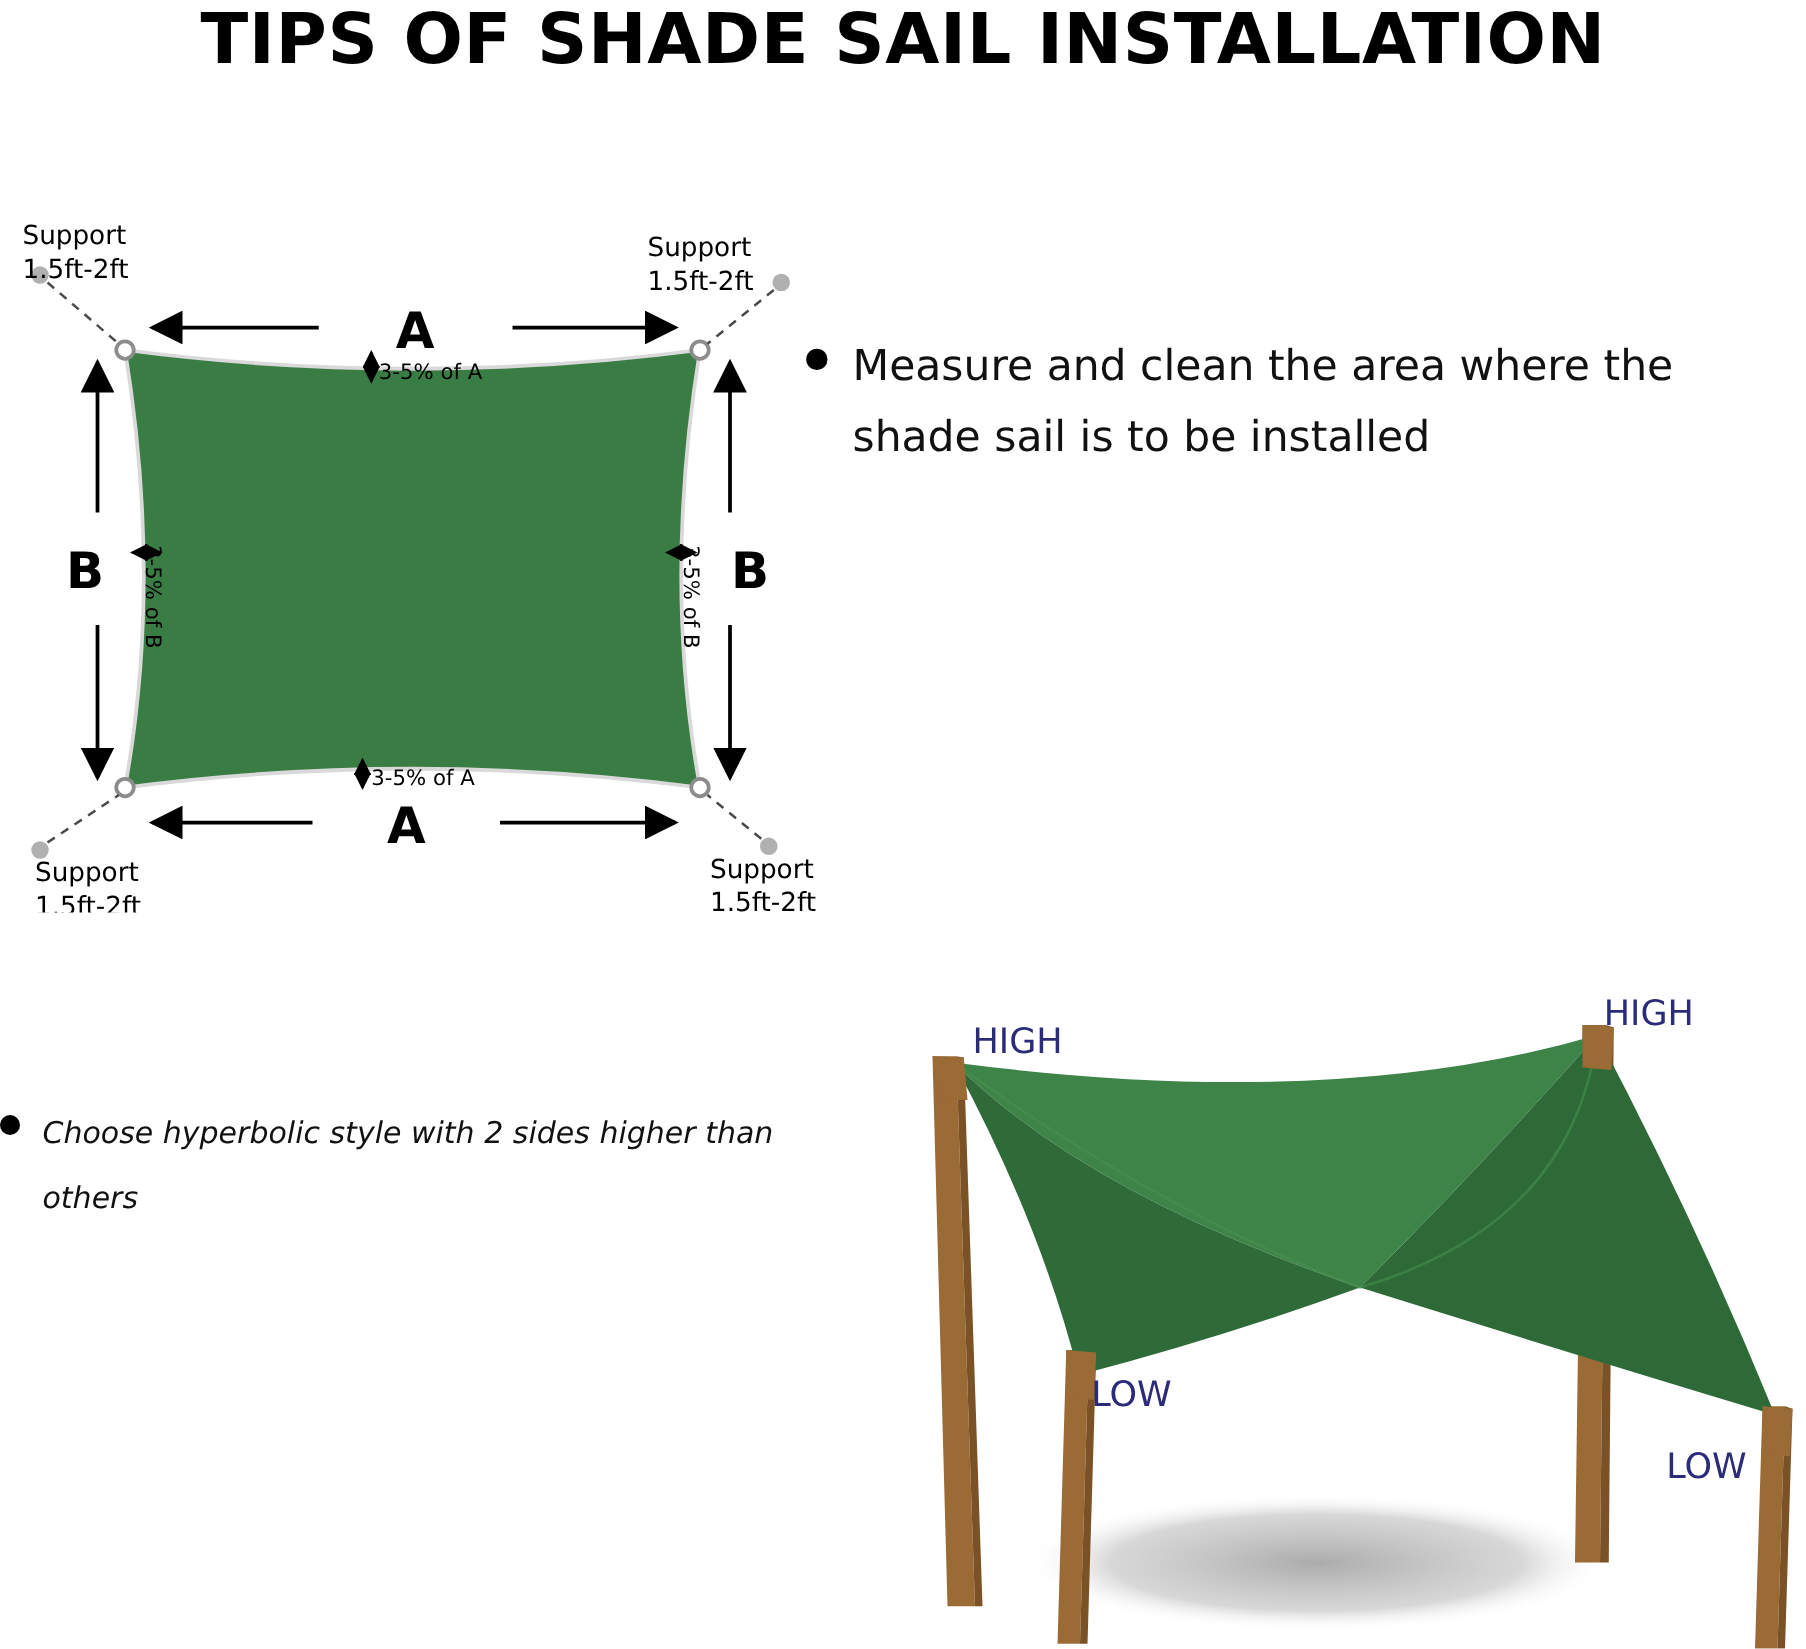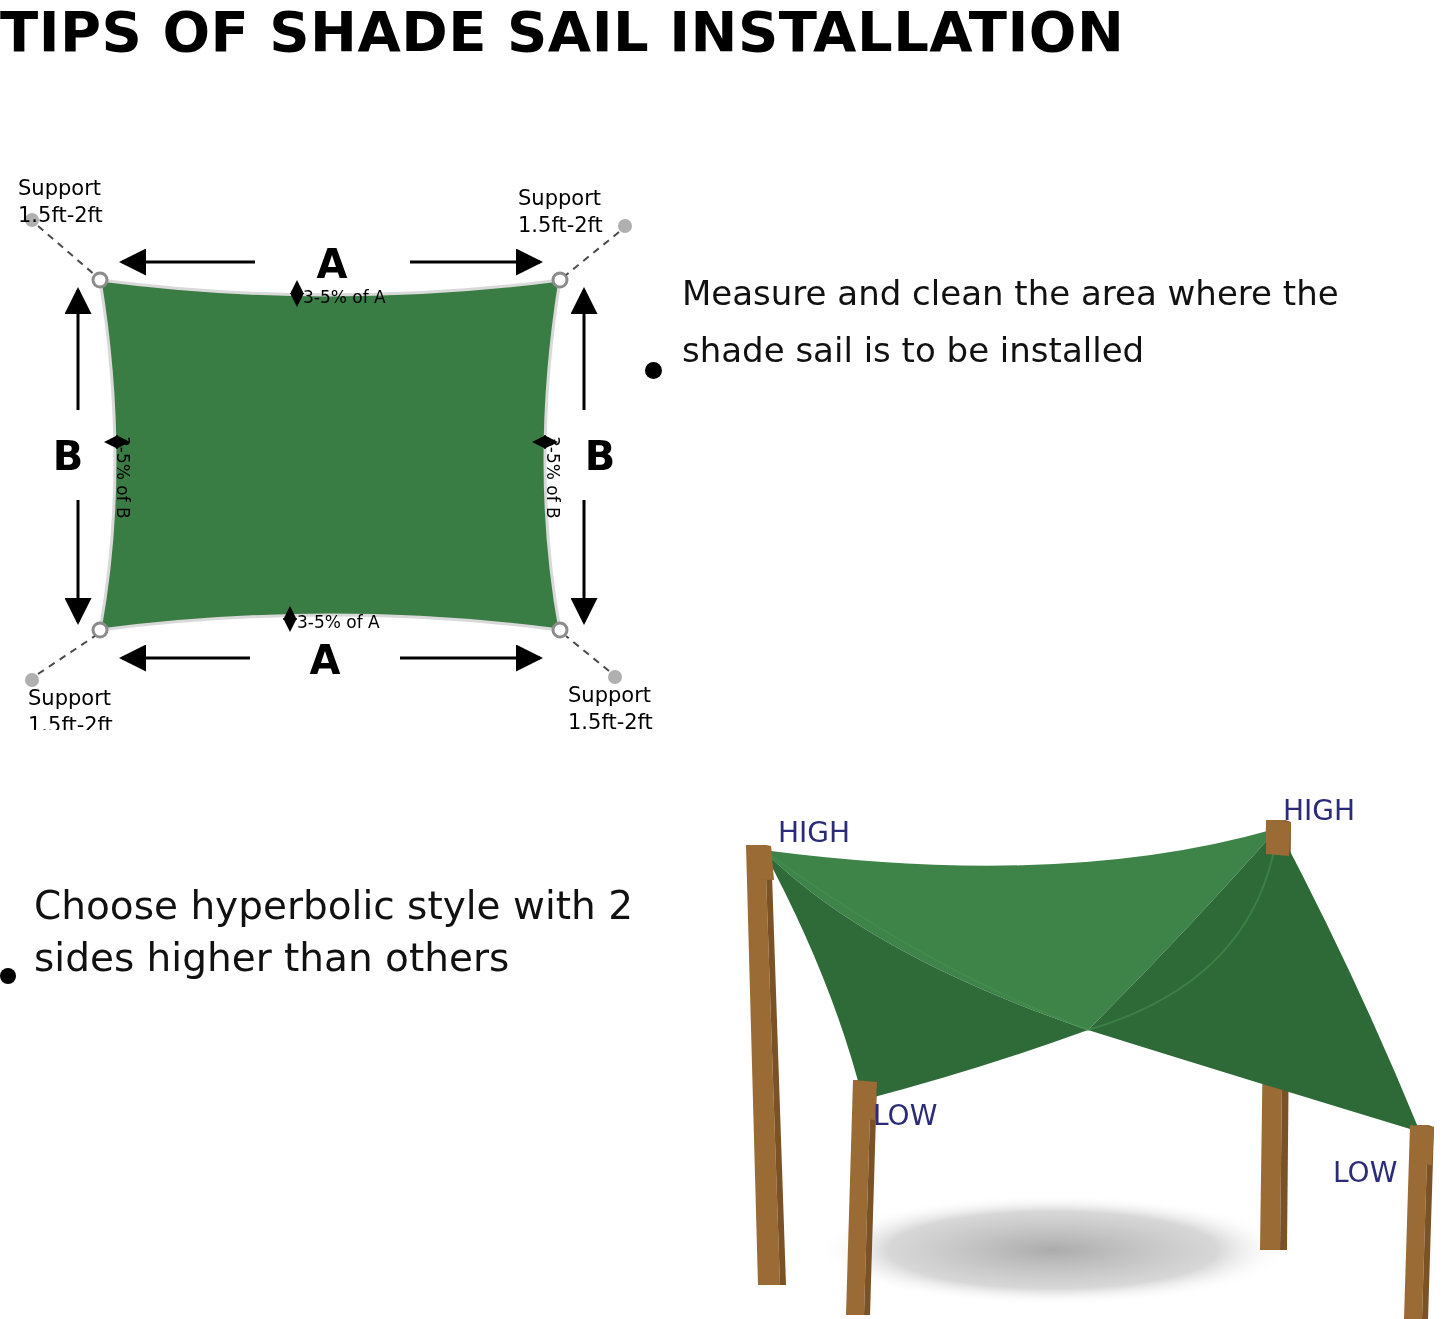--- a/index.html
+++ b/index.html
@@ -15,20 +15,21 @@
     position: relative;
     overflow: hidden;
   }
 
   
   .title {
     position: absolute;
     top: 0px;
     left: 0;
     width: 1445px;
+    text-align: center;
     font-family: "DejaVu Sans", sans-serif;
     font-weight: bold;
     font-size: 56px;
     letter-spacing: 0.5px;
     color: #000000;
     line-height: 64px;
   }
 
   
   .top-diagram {
@@ -42,21 +43,21 @@
 
   
   .top-list {
     position: absolute;
     left: 645px;
     top: 265px;
     width: 800px;
   }
   .bullet-row {
     display: flex;
-    align-items: flex-end;
+    align-items: flex-start;
     margin-bottom: 12px;
   }
   .bullet-dot {
     flex: 0 0 auto;
     width: 17px;
     height: 17px;
     border-radius: 50%;
     background: #000;
     margin-top: 14px;
     margin-right: 20px;
@@ -75,22 +76,23 @@
     top: 880px;
     width: 640px;
   }
   .bottom-list .bullet-dot {
     margin-top: 12px;
     margin-right: 18px;
     width: 16px;
     height: 16px;
   }
   .bottom-list .bullet-text {
-    font-size: 39px;
+    font-size: 24px;
     line-height: 52px;
+    font-style: italic;
   }
 
   
   .bottom-diagram {
     position: absolute;
     left: 668px;
     top: 780px;
     width: 805px;
     height: 539px;
   }

